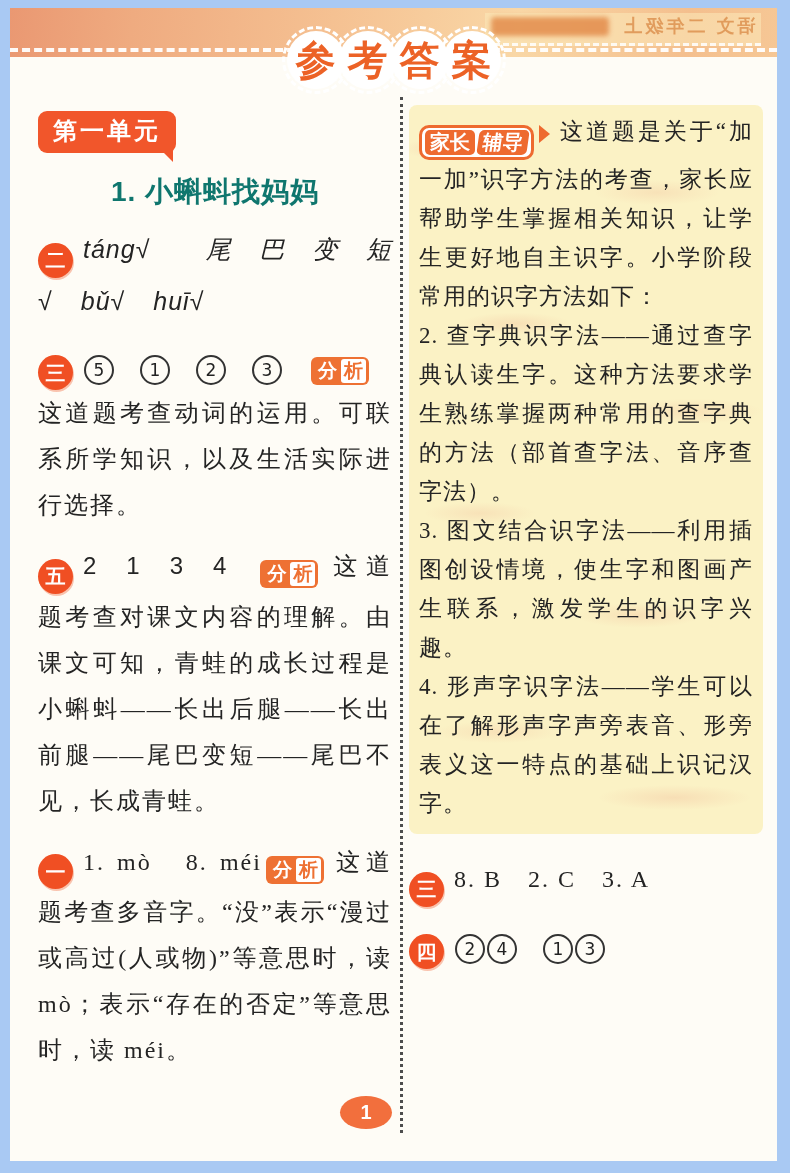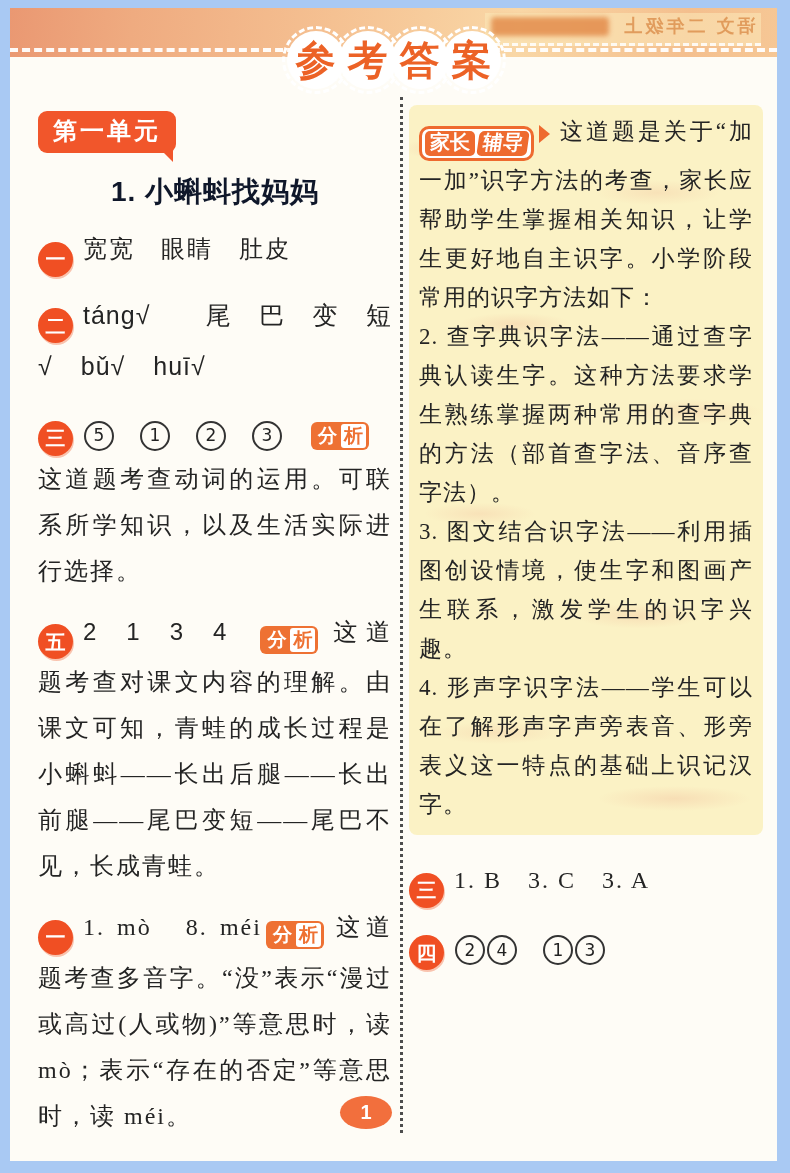--- a/index.html
+++ b/index.html
@@ -79,36 +79,36 @@
   .analysis-badge .a2{background:#fff;color:#ee7133;font-size:19px;font-weight:bold;padding:0 3px;line-height:24px;border-radius:3px;}
   .circ{
     display:inline-flex;width:26px;height:26px;border:2px solid #333;border-radius:50%;
     align-items:center;justify-content:center;font-size:17px;line-height:1;
     font-family:"DejaVu Sans",sans-serif;color:#222;letter-spacing:0;
     vertical-align:-5px;margin:0 1px;background:transparent;
   }
   .grp{margin-right:24px;white-space:nowrap;}
   .grp:last-of-type{margin-right:0;}
   .plain-num{margin-right:30px;font-family:"Liberation Sans",sans-serif;letter-spacing:0;}
-  .py{margin-right:28px;font-family:"Liberation Sans",sans-serif;letter-spacing:1px;font-size:25px;}
+  .py{margin-right:28px;font-family:"Liberation Sans",sans-serif;letter-spacing:1px;font-size:25px;font-style:italic;}
   .py:last-child{margin-right:0;}
   
   .unit-row{margin-top:54px;}
   .unit-badge{
     display:inline-block;background:#f1562b;color:#fff;
     font-size:24px;font-weight:bold;letter-spacing:3px;
     padding:4px 15px 6px;border-radius:9px;position:relative;
     font-family:Liberation Mono, monospace;
   }
   .unit-badge::after{
     content:"";position:absolute;right:3px;bottom:-9px;
     border:7px solid transparent;border-top-color:#f1562b;border-right-color:#f1562b;
   }
   .lesson-title{
-    margin:20px 0 0;text-align:center;font-size:28px;font-weight:bold;color:#0f172a;
+    margin:20px 0 0;text-align:center;font-size:28px;font-weight:bold;color:#0f766e;
     font-family:"Liberation Sans",sans-serif;letter-spacing:1px;line-height:38px;
   }
   
   .coach-box{
     margin-top:48px;background:#fbf2c5;border-radius:8px;
     padding:7px 10px 11px;position:relative;overflow:hidden;
   }
   .coach-box::before{
     content:"";position:absolute;inset:0;z-index:0;pointer-events:none;
     background-image:
@@ -121,21 +121,21 @@
       radial-gradient(90px 16px at 25% 86%, rgba(226,110,90,.12), transparent 70%),
       radial-gradient(110px 18px at 75% 95%, rgba(226,110,90,.15), transparent 70%);
   }
   .box-p{
     position:relative;z-index:1;margin:0;font-size:23px;line-height:39px;
     text-align:justify;letter-spacing:1px;color:#242424;
   }
   .parent-badge{
     display:inline-flex;align-items:center;border:3px solid #ee6a2f;background:#fff;
     border-radius:10px;padding:2px 3px;gap:3px;vertical-align:-10px;letter-spacing:0;
-    font-family:Liberation Mono, monospace;
+    font-family:Liberation Sans, sans-serif;
   }
   .pchip{background:#ee6a2f;color:#fff;font-size:20px;font-weight:bold;line-height:25px;padding:0 5px;border-radius:5px;}
   .pchip2{transform:skewX(-8deg);}
   .parrow{
     display:inline-block;width:0;height:0;
     border-left:11px solid #ee6a2f;border-top:9px solid transparent;border-bottom:9px solid transparent;
     margin:0 8px 0 5px;vertical-align:-4px;
   }
   .r-ans3{margin-top:22px;}
   .r-ans4{margin-top:12px;}
@@ -178,21 +178,20 @@
   <div class="columns">
 
     <div class="col-left">
 
       <div class="unit-row">
         <span class="unit-badge">第一单元</span>
       </div>
 
       <h2 class="lesson-title">1. 小蝌蚪找妈妈</h2>
 
-      <p class="ans"><span class="num-badge">一</span><span>宽宽　眼睛　肚皮</span></p>
 
       <p class="ans"><span class="num-badge">二</span><span class="py">táng√</span><span class="py">尾巴变短√</span><span class="py">bǔ√</span><span class="py">huī√</span></p>
 
       <p class="ans"><span class="num-badge">三</span><span class="grp"><span class="circ">5</span></span><span class="grp"><span class="circ">1</span></span><span class="grp"><span class="circ">2</span></span><span class="grp"><span class="circ">3</span></span><span class="analysis-badge">
             <span class="a1">分</span>
             <span class="a2">析</span>
           </span><span>这道题考查动词的运用。可联系所学知识，以及生活实际进行选择。</span></p>
 
 
       <p class="ans"><span class="num-badge">五</span><span class="plain-num">2</span><span class="plain-num">1</span><span class="plain-num">3</span><span class="plain-num">4</span><span class="analysis-badge">
@@ -215,21 +214,21 @@
       <div class="coach-box">
         <p class="box-p"><span class="parent-badge">
               <span class="pchip">家长</span>
               <span class="pchip pchip2">辅导</span>
             </span><span class="parrow"></span><span>这道题是关于“加一加”识字方法的考查，家长应帮助学生掌握相关知识，让学生更好地自主识字。小学阶段常用的识字方法如下：</span></p>
         <p class="box-p">2. 查字典识字法——通过查字典认读生字。这种方法要求学生熟练掌握两种常用的查字典的方法（部首查字法、音序查字法）。</p>
         <p class="box-p">3. 图文结合识字法——利用插图创设情境，使生字和图画产生联系，激发学生的识字兴趣。</p>
         <p class="box-p">4. 形声字识字法——学生可以在了解形声字声旁表音、形旁表义这一特点的基础上识记汉字。</p>
       </div>
 
-      <p class="ans r-ans3"><span class="num-badge">三</span><span>1. B　3. C　3. A</span></p>
+      <p class="ans r-ans3"><span class="num-badge">三</span><span>8. B　2. C　3. A</span></p>
 
       <p class="ans r-ans4"><span class="num-badge">四</span><span class="grp"><span class="circ">2</span><span class="circ">4</span></span><span class="grp"><span class="circ">1</span><span class="circ">3</span></span></p>
 
     </div>
   </div>
 
   <div class="page-num">1</div>
 
 </div>
 

